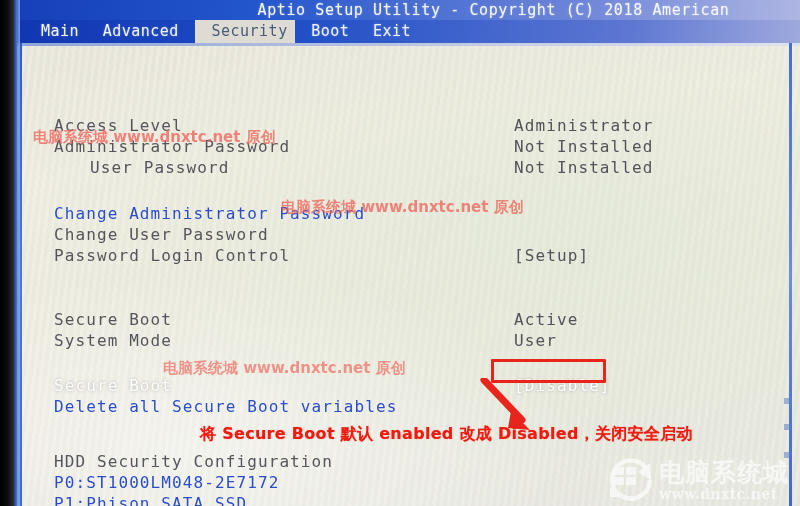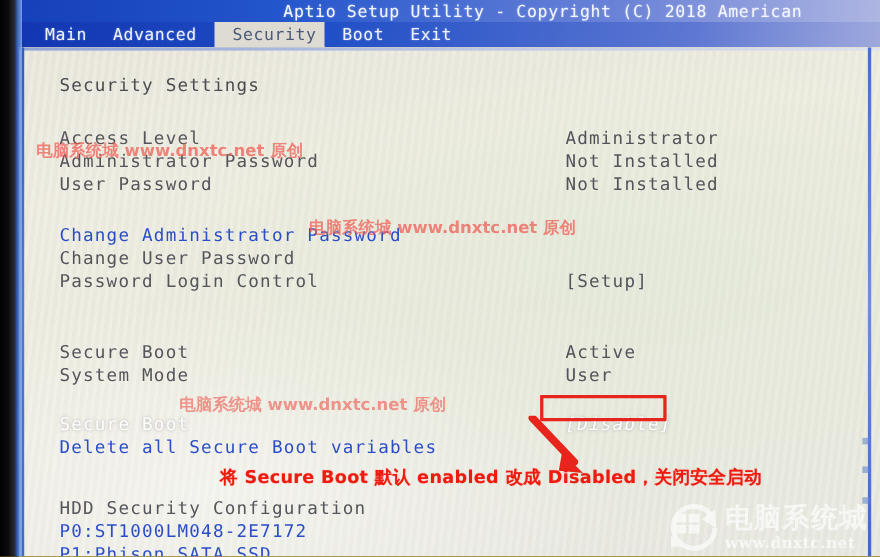--- a/index.html
+++ b/index.html
@@ -156,21 +156,21 @@
 
   
   .logo {
     position:absolute; right:6px; bottom:0; width:186px; height:52px;
     z-index:28; opacity:.68;
     display:flex; align-items:center; gap:5px;
   }
   .logo-mark { width:46px; height:46px; flex:0 0 46px; position:relative; }
   .logo-text { display:flex; flex-direction:column; line-height:1; }
   .logo-cn {
-    font-family:Liberation Mono, monospace;
+    font-family:Liberation Sans, sans-serif;
     font-size:25px; font-weight:700; color:rgba(255,255,255,.93);
     letter-spacing:1px;
   }
   .logo-en {
     font-family:"DejaVu Serif", serif;
     font-size:14px; font-weight:700; color:rgba(255,255,255,.95);
     letter-spacing:.4px; margin-top:2px;
   }
 
   
@@ -195,46 +195,45 @@
       <span class="tab">Exit</span>
     </div>
 
     <div class="panel">
       <div class="panel-border-top"></div>
       <div class="panel-border-left"></div>
       <div class="panel-border-right"></div>
 
       <div class="rows">
 
-        <div class="row lbl c-head" style="top:26px;">Security Settings</div>
 
         <div class="row lbl c-dim" style="top:74px;">Access Level</div>
         <div class="row val c-val" style="top:74px;">Administrator</div>
 
         <div class="row lbl c-dim" style="top:95px;">Administrator Password</div>
         <div class="row val c-val" style="top:95px;">Not Installed</div>
 
-        <div class="row lbl c-dim" style="top:116px;">User Password</div>
+        <div class="row lbl c-dim" style="top:116px;margin-left:36px;">User Password</div>
         <div class="row val c-val" style="top:116px;">Not Installed</div>
 
         <div class="row lbl c-link" style="top:162px;">Change Administrator Password</div>
 
         <div class="row lbl c-dim" style="top:183px;">Change User Password</div>
 
         <div class="row lbl c-dim" style="top:204px;">Password Login Control</div>
         <div class="row val c-val" style="top:204px;">[Setup]</div>
 
         <div class="row lbl c-dim" style="top:268px;">Secure Boot</div>
         <div class="row val c-val" style="top:268px;">Active</div>
 
         <div class="row lbl c-dim" style="top:289px;">System Mode</div>
         <div class="row val c-val" style="top:289px;">User</div>
 
         <div class="row lbl c-sel" style="top:334px;">Secure Boot</div>
-        <div class="row val c-sel" style="top:334px;font-style:italic;">[Disable]</div>
+        <div class="row val c-sel" style="top:334px;">[Disable]</div>
 
         <div class="row lbl c-link" style="top:355px;">Delete all Secure Boot variables</div>
 
         <div class="row lbl c-dim" style="top:410px;text-align:center;">HDD Security Configuration</div>
 
         <div class="row lbl c-link" style="top:431px;">P0:ST1000LM048-2E7172</div>
 
         <div class="row lbl c-link" style="top:452px;">P1:Phison SATA SSD</div>
 
       </div>

